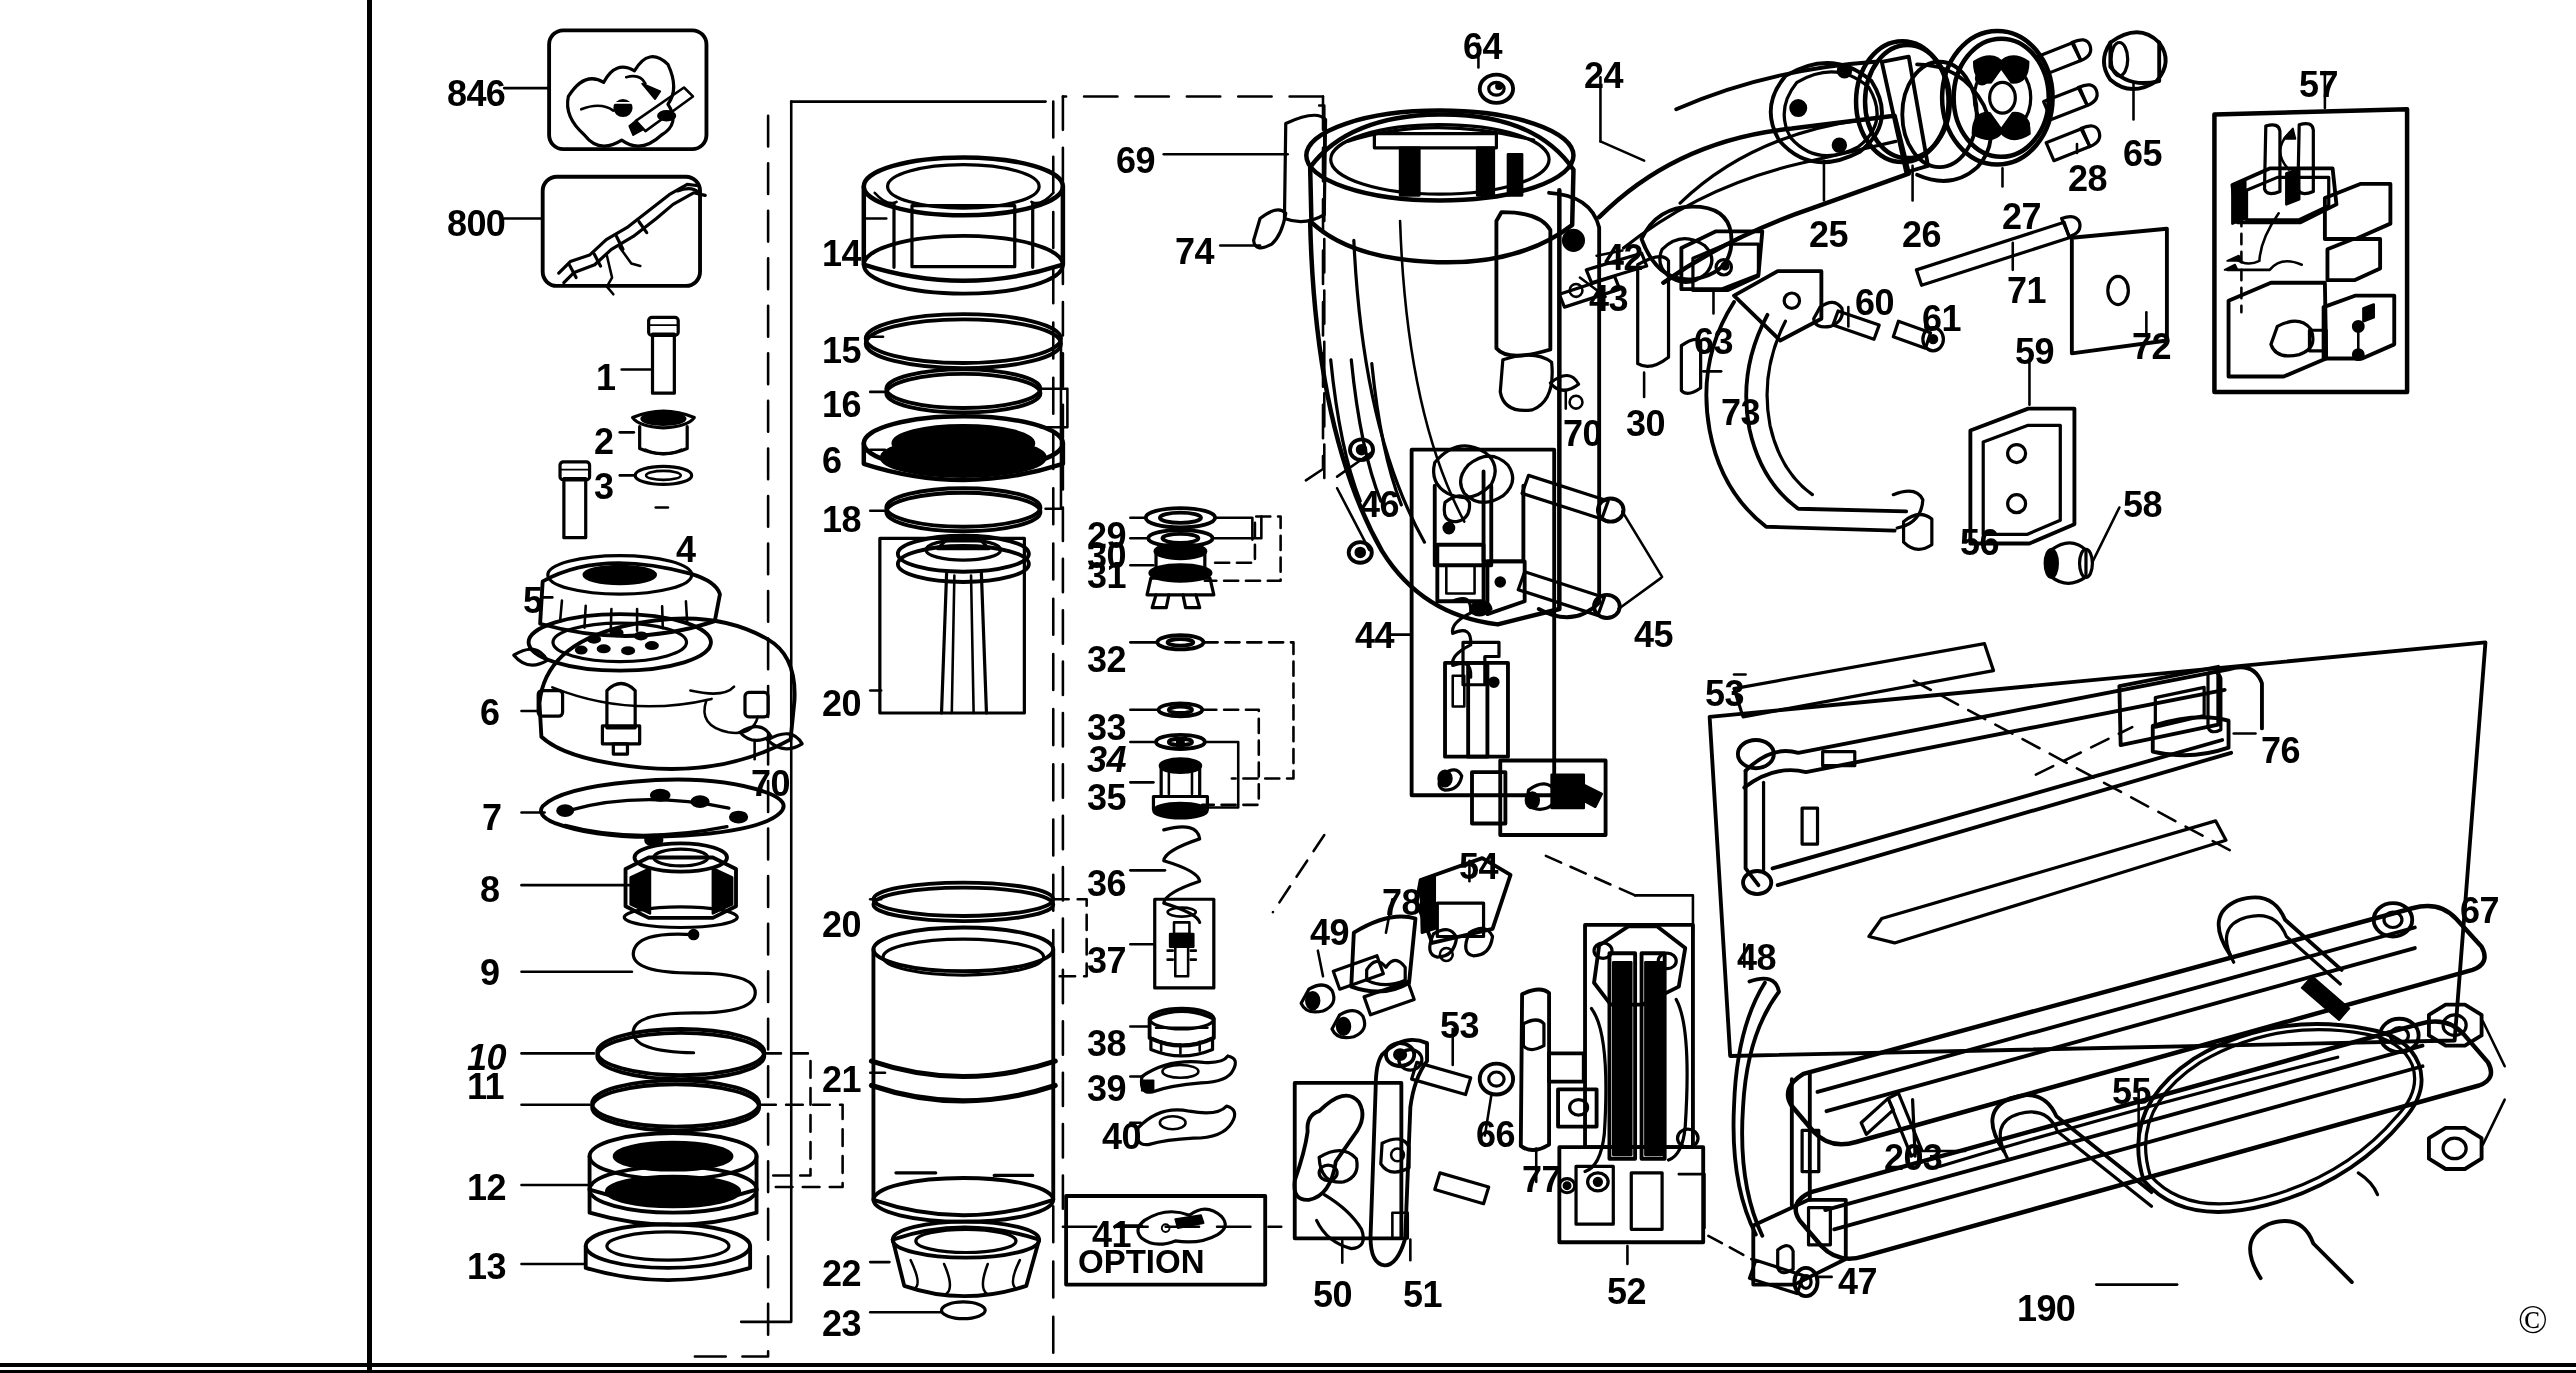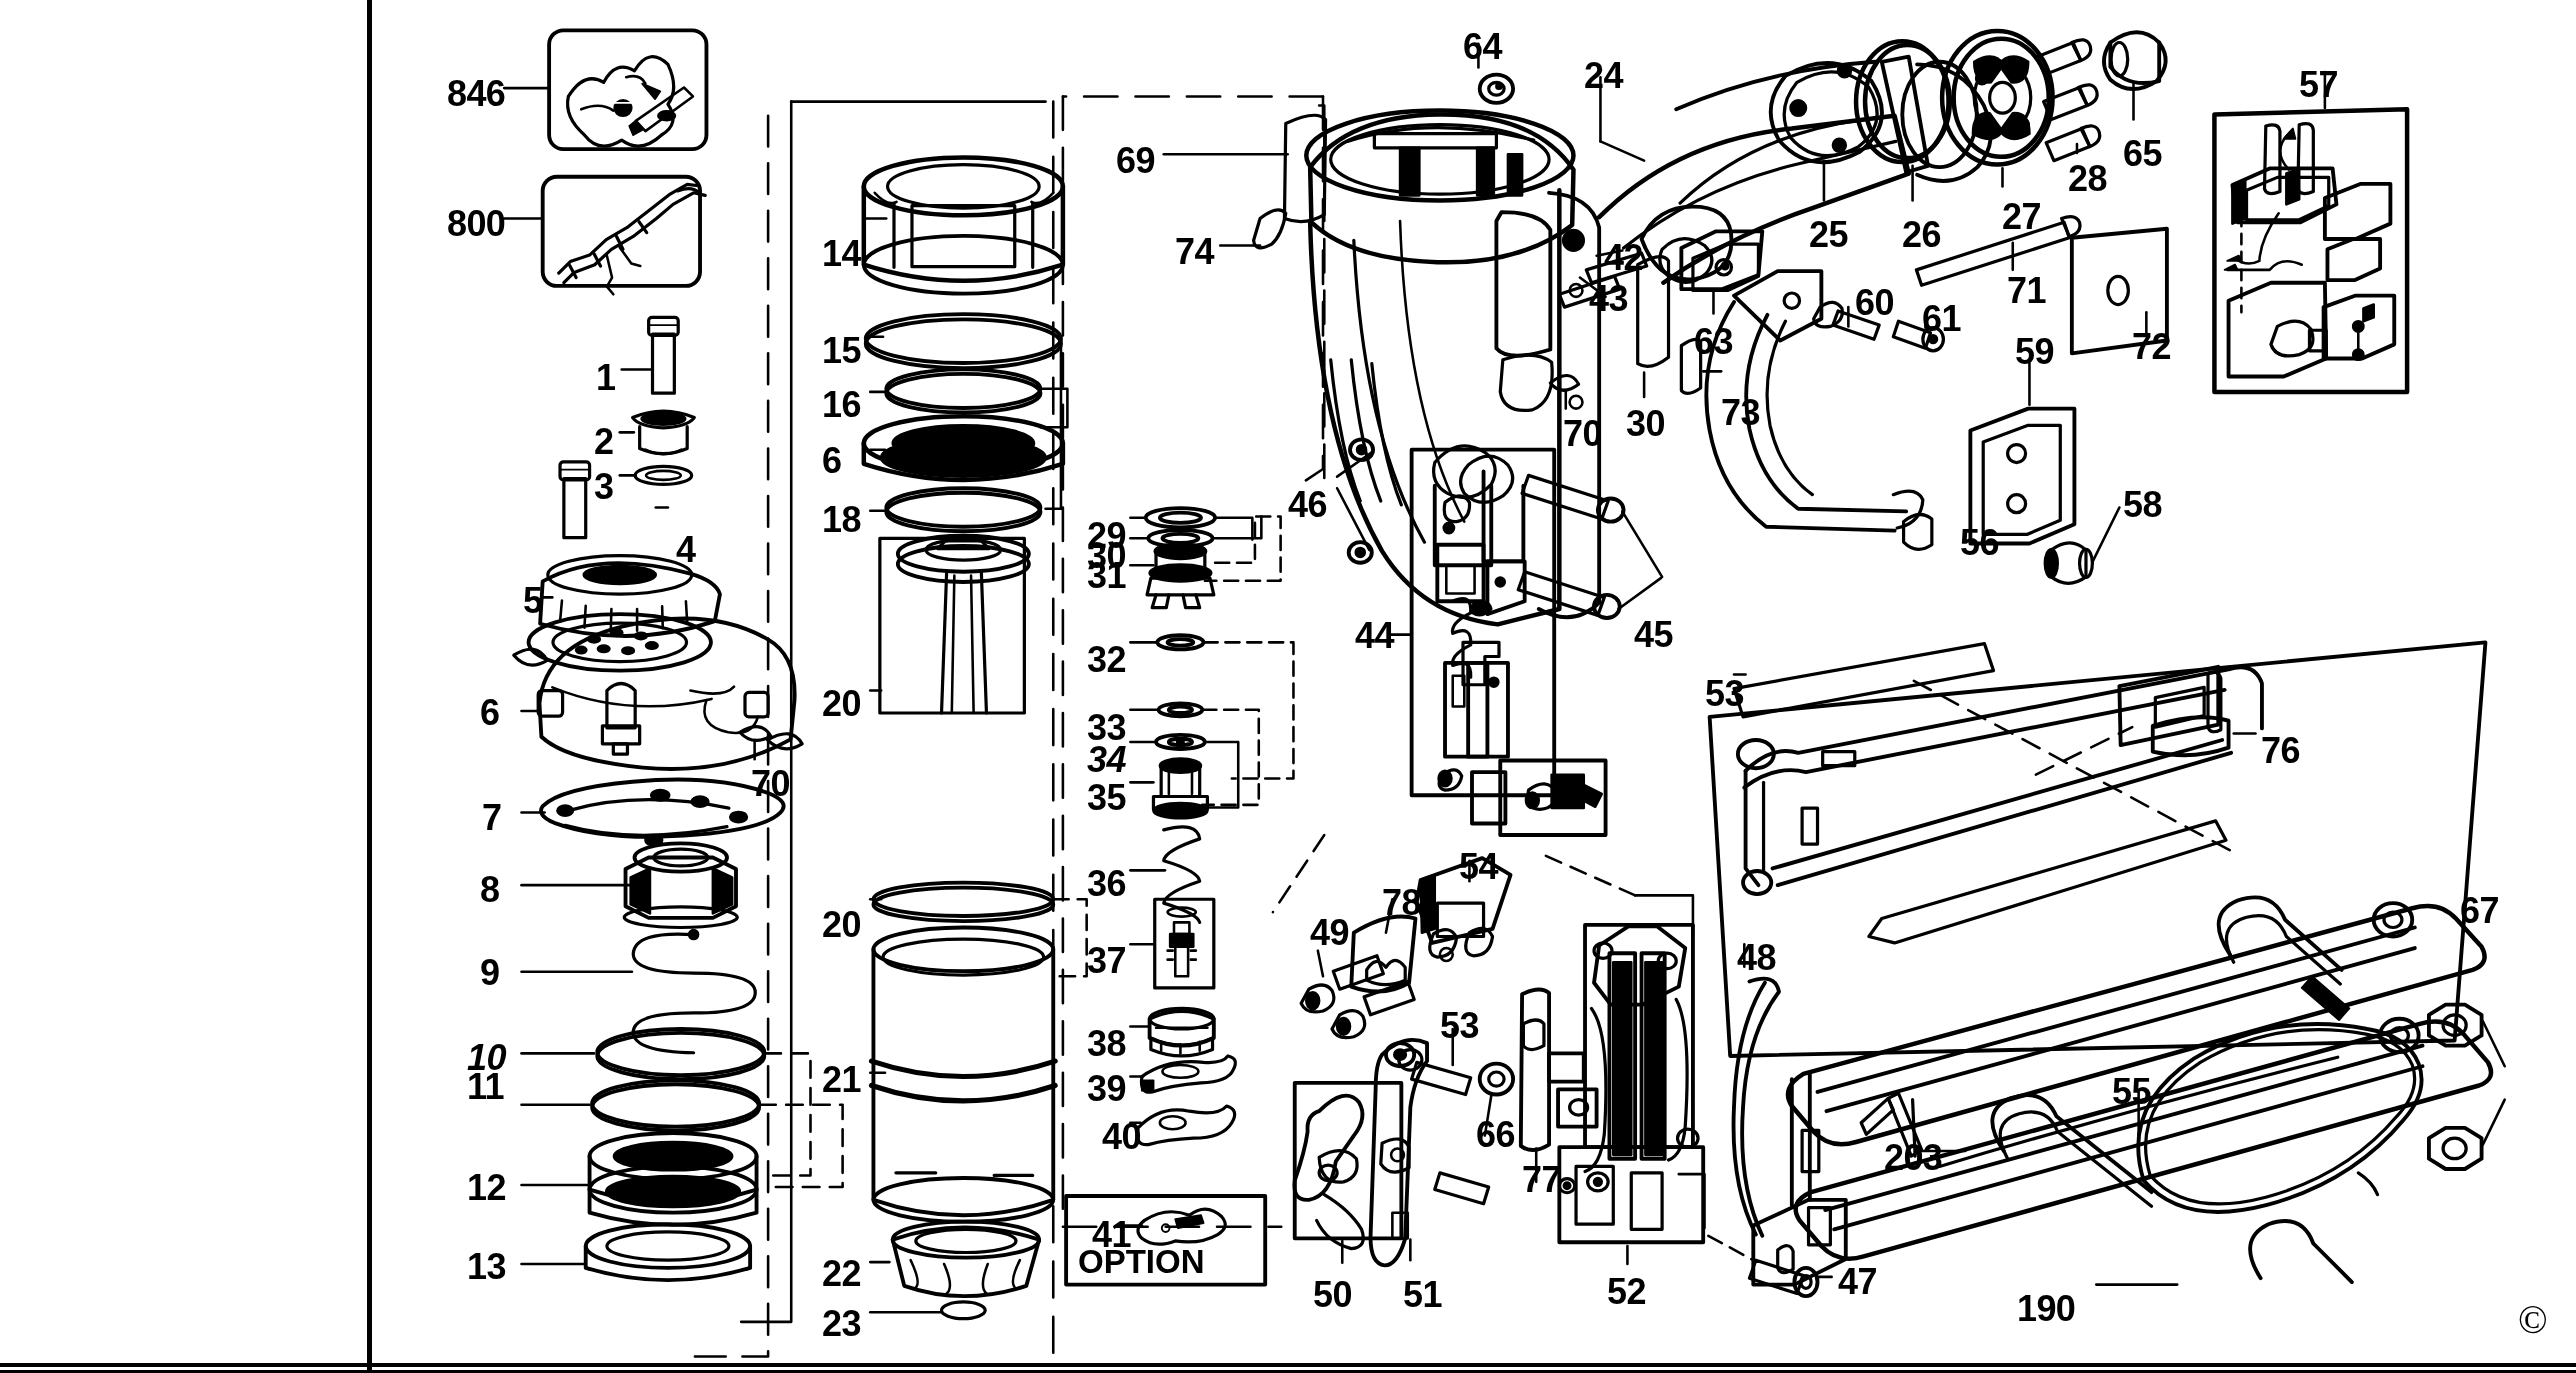--- a/index.html
+++ b/index.html
@@ -838,21 +838,21 @@
       <div class="lbl" style="left: 1922px; top: 301px;">61</div>
       <div class="lbl" style="left: 2015px; top: 334px;">59</div>
       <div class="lbl" style="left: 2123px; top: 487px;">58</div>
       <div class="lbl" style="left: 1960px; top: 525px;">56</div>
       <div class="lbl" style="left: 1705px; top: 676px;">53</div>
       <div class="lbl" style="left: 2261px; top: 733px;">76</div>
       <div class="lbl" style="left: 2460px; top: 893px;">67</div>
       <div class="lbl" style="left: 2112px; top: 1074px;">55</div>
       <div class="lbl" style="left: 1737px; top: 940px;">48</div>
       <div class="lbl" style="left: 1838px; top: 1264px;">47</div>
-      <div class="lbl" style="left: 1288px; top: 487px; text-align: center;">46</div>
+      <div class="lbl" style="left: 1360px; top: 487px; text-align: center;">46</div>
       <div class="lbl" style="left: 1634px; top: 617px;">45</div>
       <div class="lbl" style="left: 1355px; top: 618px;">44</div>
       <div class="lbl" style="left: 1459px; top: 849px;">54</div>
       <div class="lbl" style="left: 1382px; top: 885px;">78</div>
       <div class="lbl" style="left: 1310px; top: 915px;">49</div>
       <div class="lbl" style="left: 1440px; top: 1008px;">53</div>
       <div class="lbl" style="left: 1476px; top: 1117px;">66</div>
       <div class="lbl" style="left: 1522px; top: 1162px;">77</div>
       <div class="lbl" style="left: 1313px; top: 1277px;">50</div>
       <div class="lbl" style="left: 1403px; top: 1277px;">51</div>

